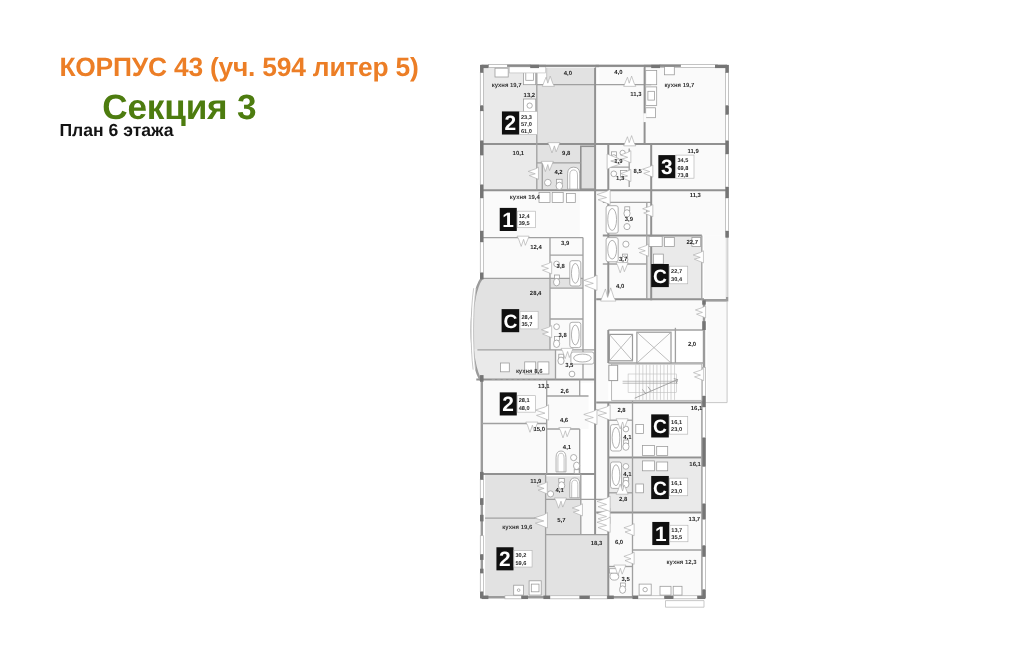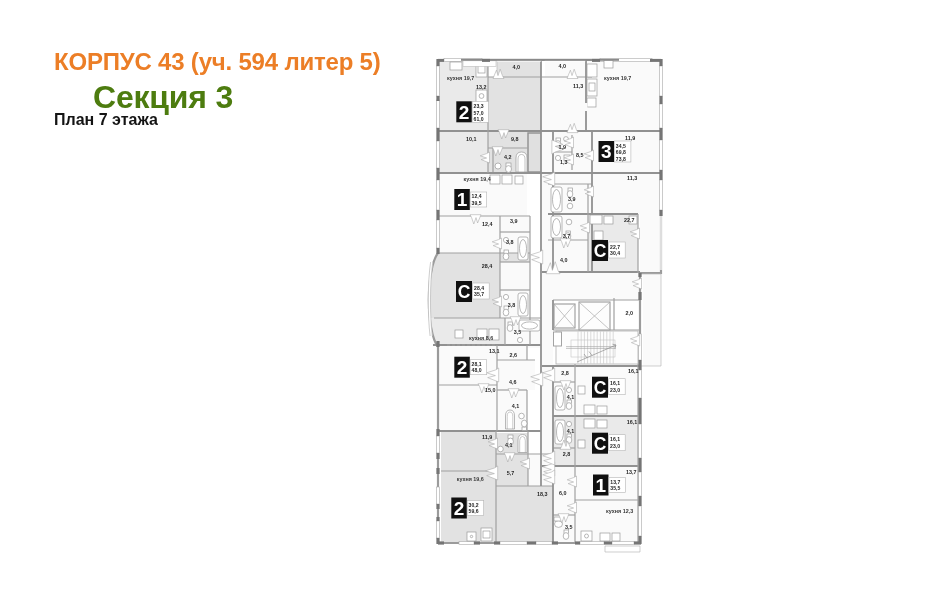--- a/index.html
+++ b/index.html
@@ -28,21 +28,21 @@
 .r2{fill:#e2e2e2;}
 </style>
 </head>
 <body>
 <div id="page">
 
 <div class="title">КОРПУС 43 (уч. 594 литер 5)</div>
 
 <div class="subtitle">Секция 3</div>
 
-<div class="plantitle">План 7 этажа</div>
+<div class="plantitle">План 6 этажа</div>
 <svg width="941" height="600" viewBox="0 0 941 600" style="position:absolute;left:0;top:0;">
 
 <rect class="r1" x="438" y="60" width="50" height="71"></rect>
 
 <rect class="r2" x="497" y="60" width="44" height="17"></rect>
 
 <rect class="r2" x="488" y="77" width="53" height="54"></rect>
 
 <rect class="r1" x="438" y="131" width="50" height="42"></rect>
 

